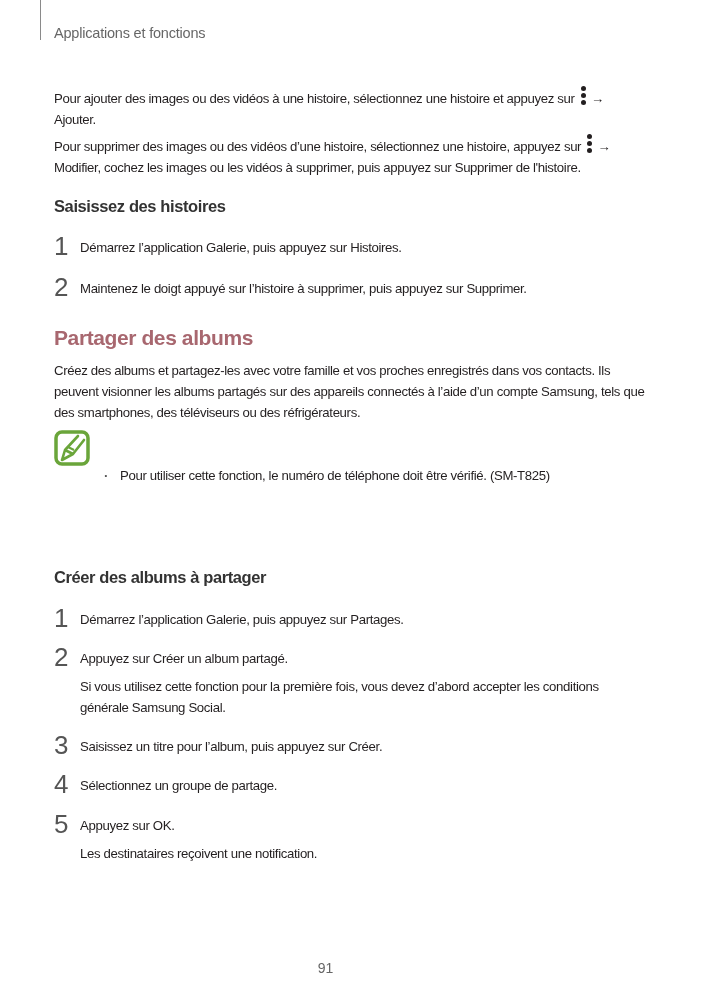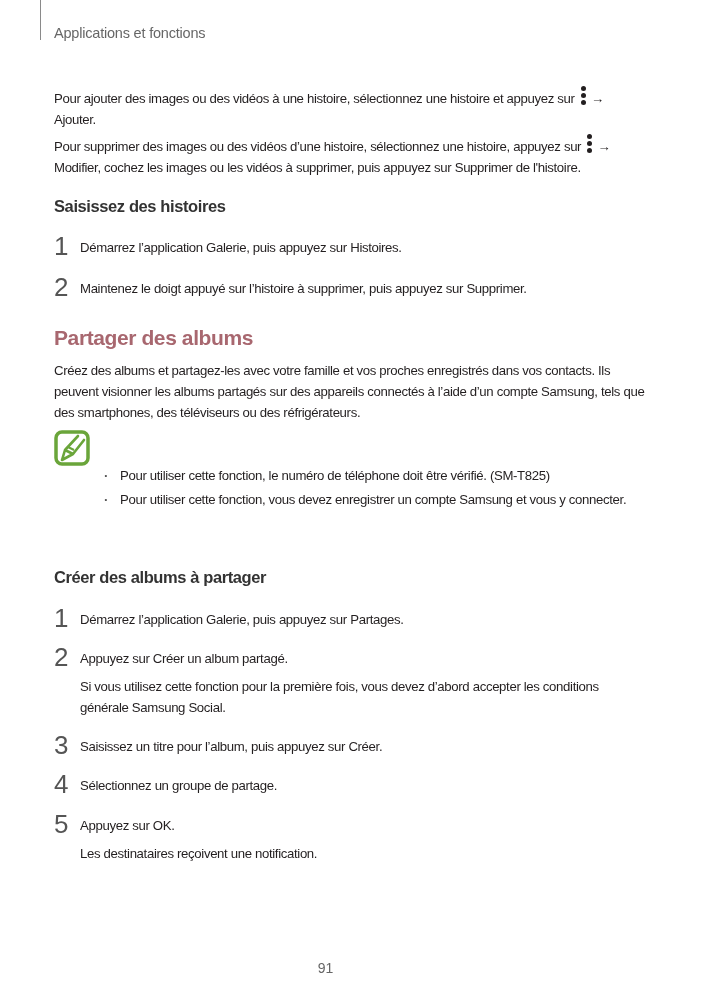--- a/index.html
+++ b/index.html
@@ -71,21 +71,20 @@
 
 <div class="note-icon">
   <svg width="36" height="36" viewBox="0 0 36 36">
     <rect x="2" y="2" width="32" height="32" rx="6" ry="6" fill="none" stroke="#6aa53a" stroke-width="3.5"></rect>
     <path d="M8 30 L11 20 L24 6 M11 20 L19 24 L30 10 M8 30 L19 24" fill="none" stroke="#6aa53a" stroke-width="2.6" stroke-linejoin="round" stroke-linecap="round"></path>
     <path d="M14 17 L20 20" fill="none" stroke="#6aa53a" stroke-width="2"></path>
   </svg>
 </div>
 <div class="bullets">
   <div class="bullet">Pour utiliser cette fonction, le numéro de téléphone doit être vérifié. (SM-T825)</div>
-  <div class="bullet">Pour utiliser cette fonction, vous devez enregistrer un compte Samsung et vous y connecter.</div>
 </div>
 
 <div class="h3" style="top:568px;">Créer des albums à partager</div>
 
 <div class="step" style="top:609px;">
   <span class="num">1</span>
   <span class="txt"><span>Démarrez l’application </span><b>Galerie</b><span>, puis appuyez sur </span><b>Partages</b><span>.</span></span>
 </div>
 
 <div class="step" style="top:648px;">

